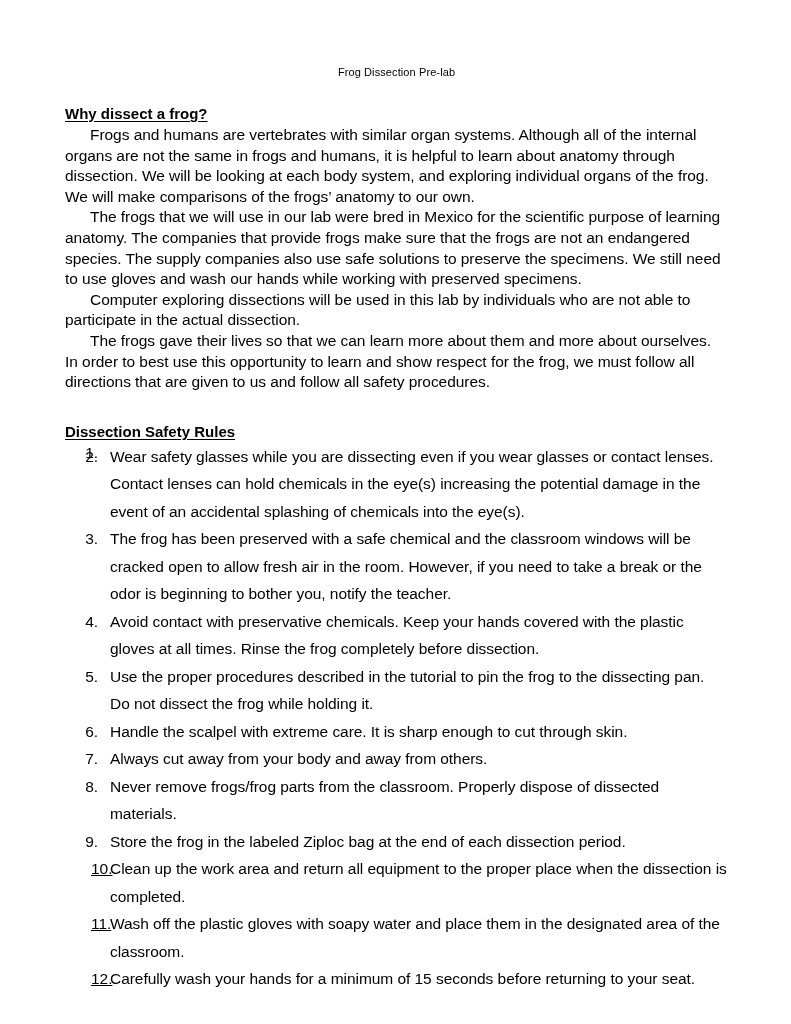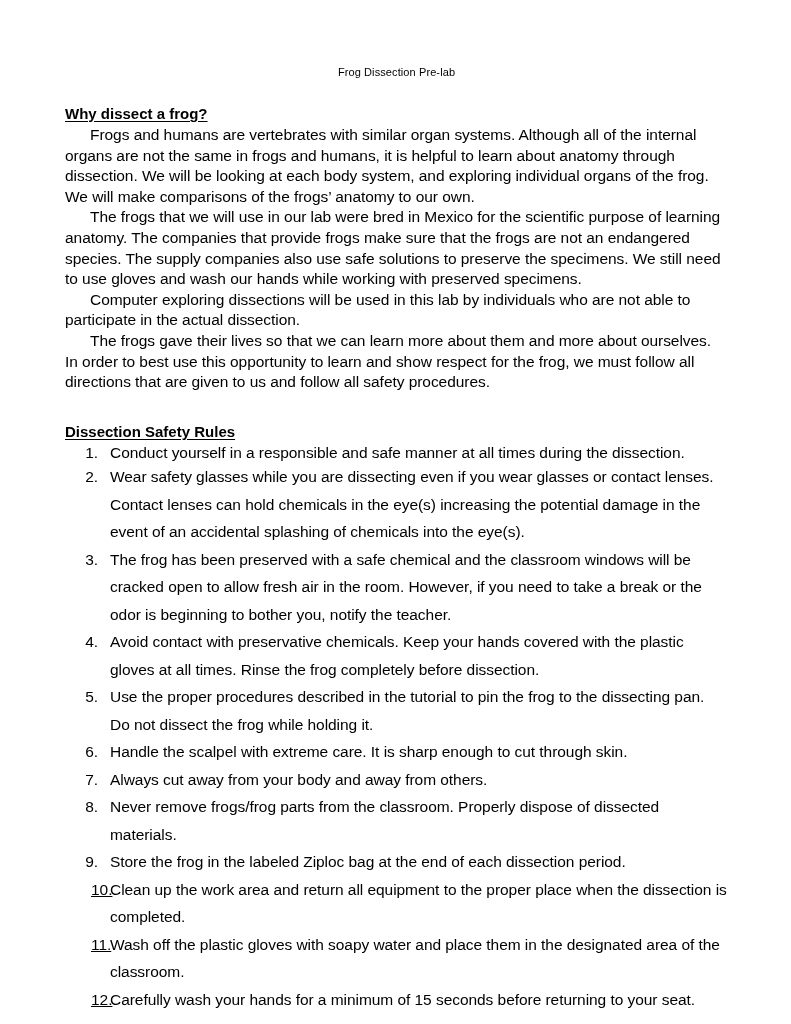--- a/index.html
+++ b/index.html
@@ -117,21 +117,20 @@
 
     <div class="rules-gap"></div>
 
     <div class="heading">
       <span class="heading-inner">Dissection Safety Rules</span>
     </div>
 
     <ol class="rules">
       <li class="single first-item">
         <span class="num">1.</span>
-        <span class="txt">Conduct yourself in a responsible and safe manner at all times during the dissection.</span>
       </li>
       <li class="single loose">
         <span class="num">2.</span>
         <span class="txt">Wear safety glasses while you are dissecting even if you wear glasses or contact lenses. Contact lenses can hold chemicals in the eye(s) increasing the potential damage in the event of an accidental splashing of chemicals into the eye(s).</span>
       </li>
       <li class="single loose">
         <span class="num">3.</span>
         <span class="txt">The frog has been preserved with a safe chemical and the classroom windows will be cracked open to allow fresh air in the room. However, if you need to take a break or the odor is beginning to bother you, notify the teacher.</span>
       </li>
       <li class="single loose">

